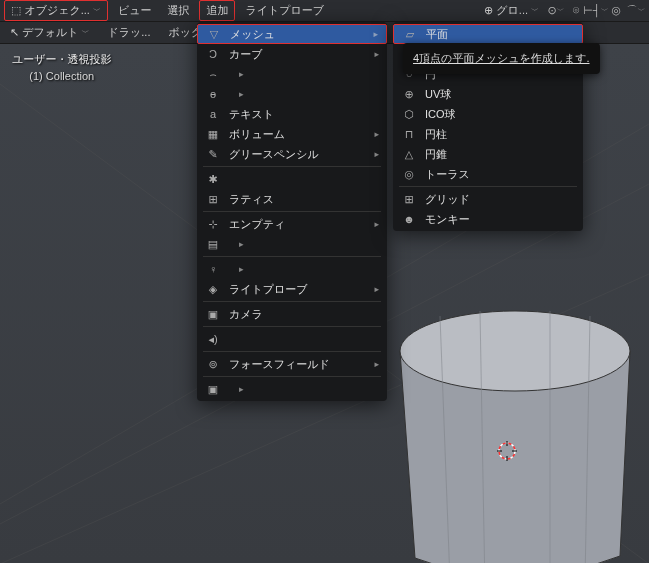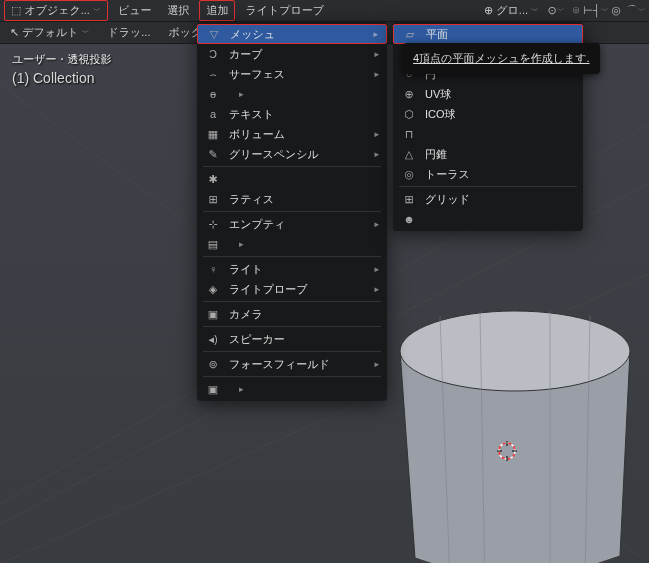--- a/index.html
+++ b/index.html
@@ -4,25 +4,25 @@
 <style>
 * { margin: 0; padding: 0; box-sizing: border-box; font-family: sans-serif; }
 body { width: 649px; height: 563px; background: #3a3d42; color: #d0d0d0; font-size: 11px; overflow: hidden; position: relative; }
 .header { height: 22px; background: #2b2d31; display: flex; align-items: center; padding: 0 4px; gap: 4px; border-bottom: 1px solid #1a1a1a; }
 .hdr-btn { padding: 2px 6px; color: #d0d0d0; cursor: pointer; border-radius: 3px; display: flex; align-items: center; gap: 3px; white-space: nowrap; }
 .highlight-red { border: 1.5px solid #e03030; border-radius: 2px; }
 .dd-arrow { font-size: 8px; opacity: 0.6; }
 .header-right { margin-left: auto; display: flex; align-items: center; gap: 2px; }
 .icon-btn { width: 18px; height: 18px; display: flex; align-items: center; justify-content: center; border-radius: 3px; color: #bbb; }
 .subheader { height: 22px; background: #2b2d31; display: flex; align-items: center; padding: 0 4px; gap: 6px; border-bottom: 1px solid #1a1a1a; }
-.viewport { position: absolute; top: 44px; left: 0; right: 0; bottom: 0; background: linear-gradient(180deg, #3e4248 0%, #383b40 100%); }
+.viewport { position: absolute; top: 44px; left: 0; right: 0; bottom: 0; background: linear-gradient(180deg, #3e4248 0%, #383b40 100%); text-align: center; }
 .grid-floor { position: absolute; top: 0; left: 0; width: 100%; height: 100%; opacity: 0.3; }
 .overlay-text { position: absolute; top: 8px; left: 12px; text-shadow: 1px 1px 2px #000; }
 .overlay-line1 { color: #efefef; font-size: 11px; margin-bottom: 3px; }
-.overlay-line2 { color: #d8d8d8; font-size: 14px; }
+.overlay-line2 { color: #d8d8d8; font-size: 11px; }
 .menu { position: absolute; background: #18191b; border-radius: 4px; box-shadow: 0 4px 20px rgba(0,0,0,.6); min-width: 190px; padding: 2px 0; }
 .menu-main { top: 22px; left: 197px; }
 .menu-item { display: flex; align-items: center; padding: 3px 8px; height: 20px; cursor: pointer; gap: 8px; }
 .menu-item.hl { background: #2f5aa0; }
 .menu-sep { height: 1px; background: #333; margin: 2px 6px; }
 .menu-ico { width: 16px; height: 16px; display: flex; align-items: center; justify-content: center; color: #aaa; flex-shrink: 0; }
 .menu-label { flex: 1; color: #e0e0e0; }
 .menu-arrow { font-size: 9px; opacity: 0.6; margin-left: 10px; }
 .menu-sub { top: 22px; left: 393px; }
 .tooltip { position: absolute; top: 43px; left: 403px; background: #111; padding: 8px 10px; border-radius: 4px; color: #ddd; font-size: 11px; box-shadow: 0 2px 8px rgba(0,0,0,.6); white-space: nowrap; text-decoration: underline; }
@@ -101,21 +101,20 @@
       <span class="menu-label">メッシュ</span>
       <span class="menu-arrow">▸</span>
     </div>
     <div class="menu-item">
       <span class="menu-ico">Ɔ</span>
       <span class="menu-label">カーブ</span>
       <span class="menu-arrow">▸</span>
     </div>
     <div class="menu-item">
       <span class="menu-ico">⌢</span>
-      <span class="menu-label">サーフェス</span>
       <span class="menu-arrow">▸</span>
     </div>
     <div class="menu-item">
       <span class="menu-ico">ɵ</span>
       <span class="menu-arrow">▸</span>
     </div>
     <div class="menu-item">
       <span class="menu-ico">a</span>
       <span class="menu-label">テキスト</span>
     </div>
@@ -143,37 +142,35 @@
       <span class="menu-label">エンプティ</span>
       <span class="menu-arrow">▸</span>
     </div>
     <div class="menu-item">
       <span class="menu-ico">▤</span>
       <span class="menu-arrow">▸</span>
     </div>
     <div class="menu-sep"></div>
     <div class="menu-item">
       <span class="menu-ico">♀</span>
-      <span class="menu-label">ライト</span>
       <span class="menu-arrow">▸</span>
     </div>
     <div class="menu-item">
       <span class="menu-ico">◈</span>
       <span class="menu-label">ライトプローブ</span>
       <span class="menu-arrow">▸</span>
     </div>
     <div class="menu-sep"></div>
     <div class="menu-item">
       <span class="menu-ico">▣</span>
       <span class="menu-label">カメラ</span>
     </div>
     <div class="menu-sep"></div>
     <div class="menu-item">
       <span class="menu-ico">◂)</span>
-      <span class="menu-label">スピーカー</span>
     </div>
     <div class="menu-sep"></div>
     <div class="menu-item">
       <span class="menu-ico">⊚</span>
       <span class="menu-label">フォースフィールド</span>
       <span class="menu-arrow">▸</span>
     </div>
     <div class="menu-sep"></div>
     <div class="menu-item">
       <span class="menu-ico">▣</span>
@@ -196,31 +193,33 @@
     <div class="menu-item">
       <span class="menu-ico">⊕</span>
       <span class="menu-label">UV球</span>
     </div>
     <div class="menu-item">
       <span class="menu-ico">⬡</span>
       <span class="menu-label">ICO球</span>
     </div>
     <div class="menu-item">
       <span class="menu-ico">⊓</span>
+      <span class="menu-label">円柱</span>
     </div>
     <div class="menu-item">
       <span class="menu-ico">△</span>
       <span class="menu-label">円錐</span>
     </div>
     <div class="menu-item">
       <span class="menu-ico">◎</span>
       <span class="menu-label">トーラス</span>
     </div>
     <div class="menu-sep"></div>
     <div class="menu-item">
       <span class="menu-ico">⊞</span>
       <span class="menu-label">グリッド</span>
     </div>
     <div class="menu-item">
       <span class="menu-ico">☻</span>
+      <span class="menu-label">モンキー</span>
     </div>
   </div>
 <div class="tooltip">4頂点の平面メッシュを作成します.</div>
 
 </body></html>

